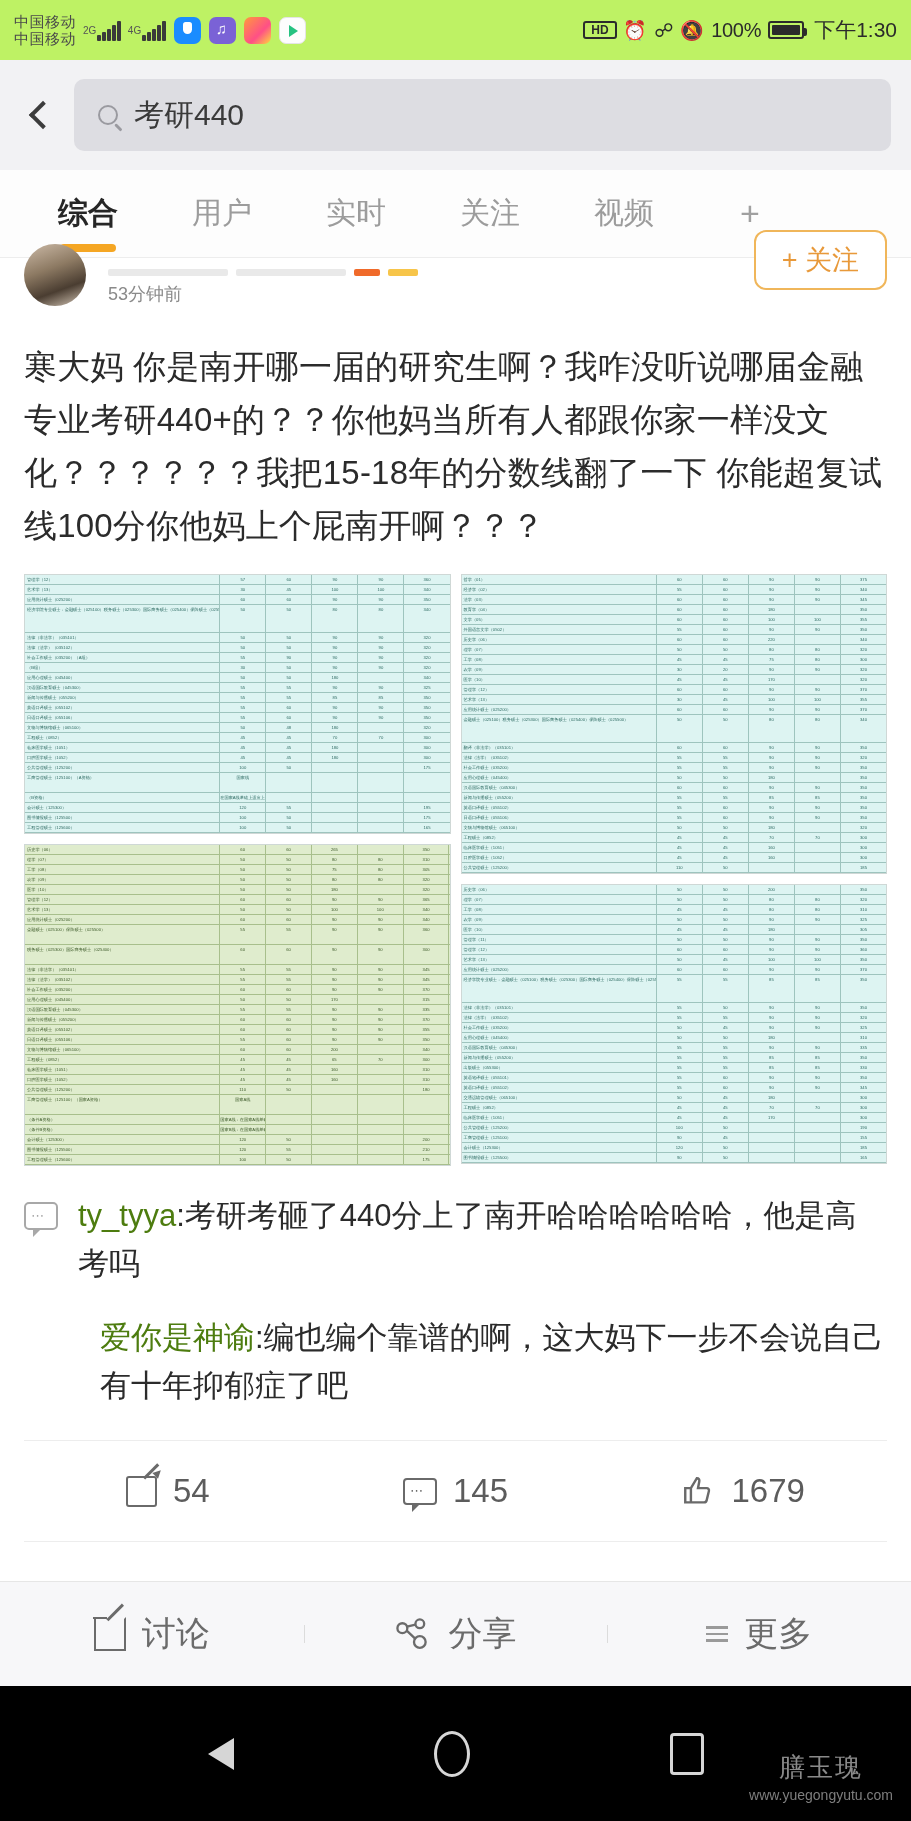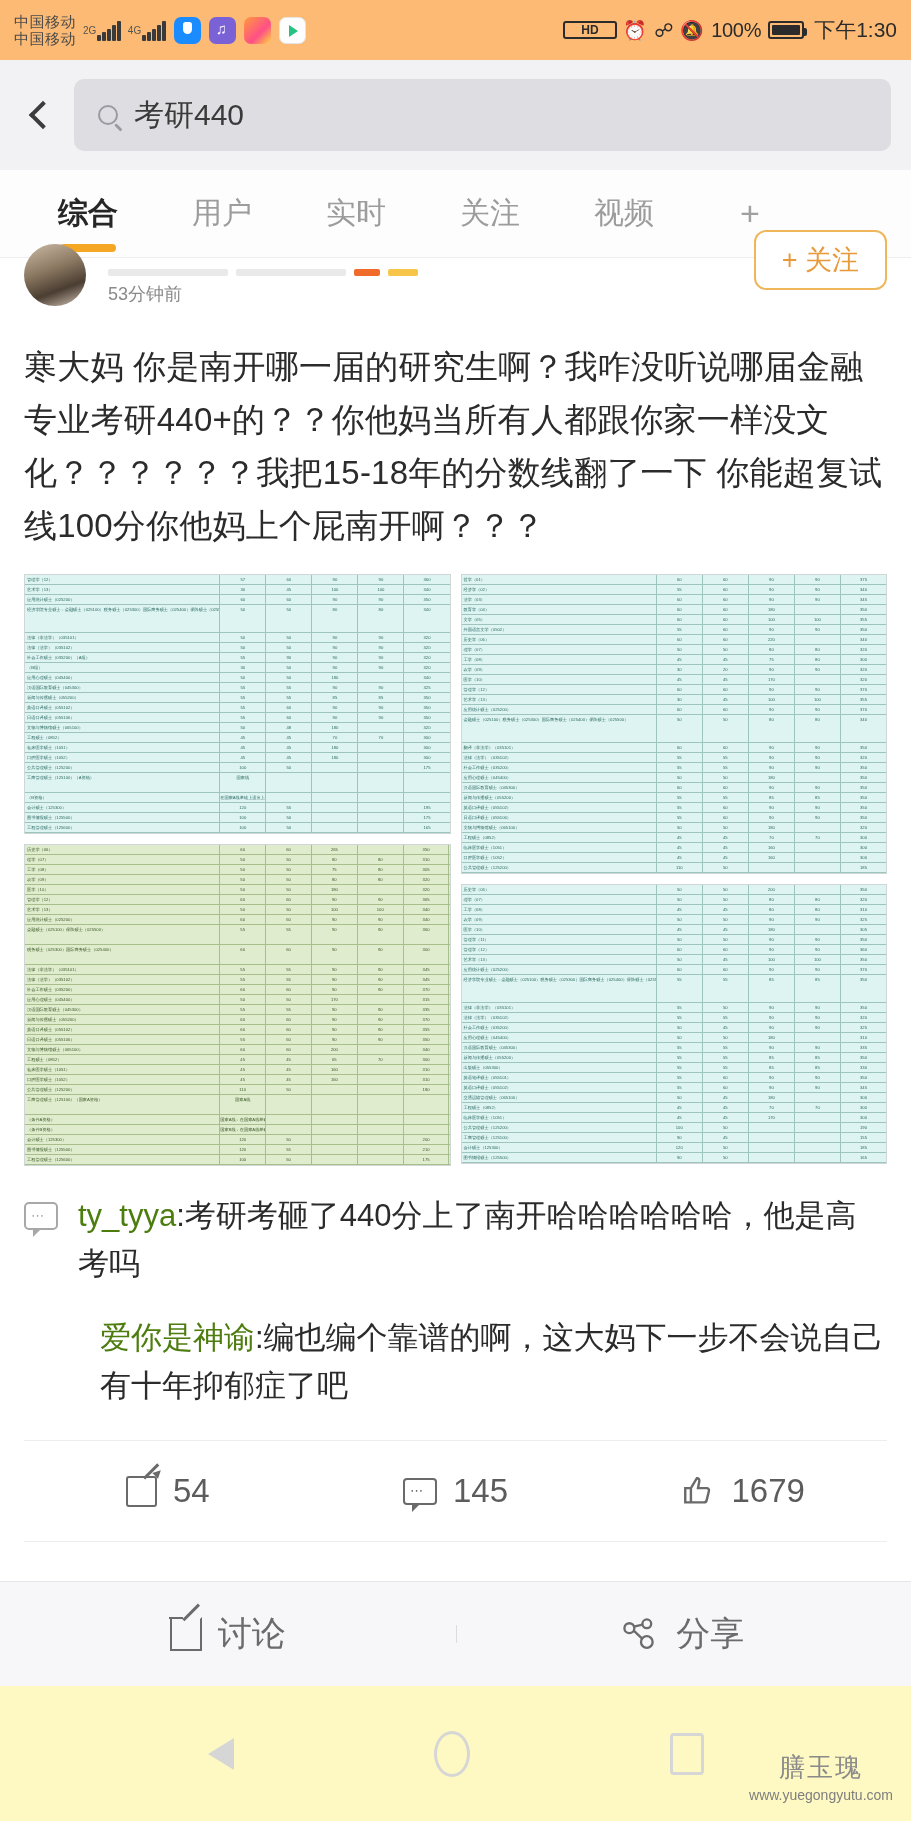--- a/index.html
+++ b/index.html
@@ -8,21 +8,21 @@
     font-family: "Liberation Sans", "DejaVu Sans", sans-serif;
     background:#ffffff;
     color:#222;
     overflow:hidden;
     position:relative;
   }
 
   
   .statusbar{
     height:60px; width:911px;
-    background:#fdba74;
+    background:#bef264;
     display:flex; align-items:center;
     padding:0 14px;
     position:relative;
   }
   .sb-left{ display:flex; align-items:center; gap:5px; }
   .carrier{
     font-size:15px; line-height:17px; color:#4a4a4a;
     display:flex; flex-direction:column; justify-content:center;
     letter-spacing:0.5px;
   }
@@ -38,21 +38,21 @@
   .appicon{ width:27px;height:27px;border-radius:7px;margin-left:3px; display:block;}
   .ic-shield{ background:#1a8cff; position:relative;}
   .ic-shield:after{content:"";position:absolute;left:9px;top:5px;width:9px;height:12px;background:#fff;border-radius:3px 3px 5px 5px;}
   .ic-music{ background:#7a62d6; position:relative;}
   .ic-music:after{content:"\266B";position:absolute;color:#fff;font-size:15px;left:7px;top:3px;}
   .ic-game{ background:linear-gradient(135deg,#ff9a3c,#ff4f87 60%,#ffd93c);}
   .ic-play{ background:#fdfdfd; position:relative; border:1px solid #e4e4e4;}
   .ic-play:after{content:"";position:absolute;left:9px;top:7px;border-left:9px solid #26c281;border-top:6px solid transparent;border-bottom:6px solid transparent;}
 
   .sb-right{ position:absolute; right:14px; display:flex; align-items:center; gap:7px; color:#2b2b2b;}
-  .hd-box{ border:2px solid #2b2b2b; border-radius:3px; font-size:12px; font-weight:bold; padding:0 16px; line-height:14px;}
+  .hd-box{ border:2px solid #2b2b2b; border-radius:3px; font-size:12px; font-weight:bold; padding:0 6px; line-height:14px;}
   .sb-ic{ font-size:19px; line-height:19px; }
   .batt-pct{ font-size:20px; letter-spacing:-0.3px;}
   .batt{ width:36px;height:18px;border:2px solid #2b2b2b;border-radius:3px;position:relative;}
   .batt:before{content:"";position:absolute;inset:2px;background:#2b2b2b;border-radius:1px;}
   .batt:after{content:"";position:absolute;right:-5px;top:5px;width:3px;height:8px;background:#2b2b2b;border-radius:0 2px 2px 0;}
   .clock{ font-size:21px; margin-left:3px; }
 
   
   .searchbar{
     height:110px; background:#f2f2f4;
@@ -161,21 +161,21 @@
   .ico-edit{ width:32px;height:34px;border:2.5px solid #6b6b6b; border-top-color:transparent; position:relative;}
   .ico-edit:before{content:"";position:absolute;left:-2.5px;top:-2.5px;width:14px;height:2.5px;background:#6b6b6b;}
   .ico-edit:after{content:"";position:absolute;right:-2px;top:-8px;width:22px;height:2.5px;background:#6b6b6b;transform:rotate(-45deg);}
   .ico-shr{ width:38px;height:32px; }
   .ico-more{ display:flex;flex-direction:column;gap:4px;}
   .ico-more i{ display:block;width:22px;height:2.5px;background:#9a9a9a;}
 
   
   .navbar{
     position:absolute; left:0; bottom:0; width:911px; height:135px;
-    background:#fef9c3; display:flex; align-items:center; justify-content:center; gap:200px;
+    background:#000000; display:flex; align-items:center; justify-content:center; gap:200px;
   }
   .nv-back{ width:0;height:0;border-right:26px solid #d6d6d6;border-top:16px solid transparent;border-bottom:16px solid transparent;}
   .nv-home{ width:36px;height:46px;border:3px solid #d6d6d6;border-radius:50%;}
   .nv-rec{ width:34px;height:42px;border:3px solid #d6d6d6;border-radius:4px;}
   .wm{ position:absolute; right:18px; bottom:18px; text-align:center; color:#6f6f6f;}
   .wm-cn{ font-size:26px; letter-spacing:2px; color:#8a8a8a;}
   .wm-url{ font-size:14px; color:#7e7e7e; margin-top:2px;}
 </style>
 </head>
 <body>
@@ -1186,20 +1186,28 @@
     <span class="ico-shr">
       <svg width="38" height="32" viewBox="0 0 26 22" fill="none" stroke="#6b6b6b" stroke-width="1.6">
         <circle cx="5" cy="7" r="3.4"></circle>
           <circle cx="17" cy="4" r="3"></circle>
           <circle cx="17" cy="16.5" r="4"></circle>
         <path d="M8.2 6 14 4.6M8.2 8.8l5.4 5.2"></path>
       </svg>
     </span>
     <span>分享</span>
   </div>
+  <div class="bb">
+    <span class="ico-more">
+        <i></i>
+        <i></i>
+        <i></i>
+      </span>
+    <span>更多</span>
+  </div>
 </div>
 
 <div class="navbar">
   <span class="nv-back"></span>
   <span class="nv-home"></span>
   <span class="nv-rec"></span>
   <div class="wm">
     <div class="wm-cn">膳玉瑰</div>
     <div class="wm-url">www.yuegongyutu.com</div>
   </div>

